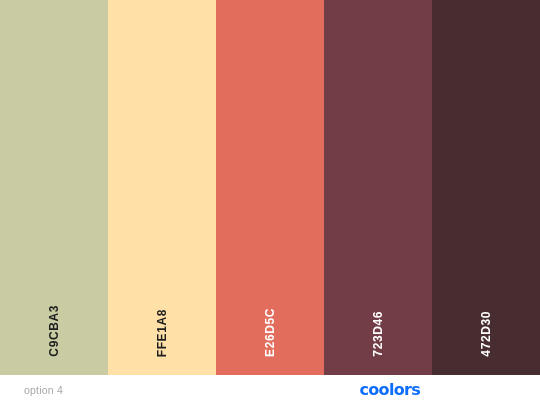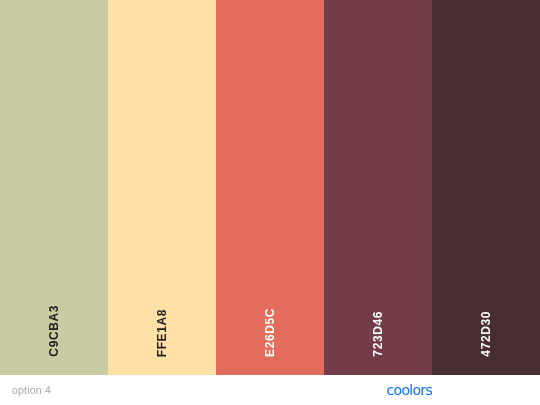--- a/index.html
+++ b/index.html
@@ -66,21 +66,21 @@
   
   #palette-footer {
     position: relative;
     width: 444px;
     height: 30px;
     flex: 0 0 30px;
     background: #ffffff;
     display: flex;
     align-items: center;
     justify-content: space-between;
-    padding: 0 12px;
+    padding: 0 24px;
     box-sizing: border-box;
   }
 
   #option-label {
     font-family: "Liberation Sans", sans-serif;
     font-size: 10.5px;
     font-weight: normal;
     color: #a8a8a8;
     letter-spacing: 0.2px;
     line-height: 1;
@@ -88,22 +88,22 @@
   }
 
   #coolors-logo {
     display: flex;
     align-items: center;
     line-height: 1;
   }
 
   #coolors-wordmark {
     font-family: "DejaVu Sans", sans-serif;
-    font-size: 14px;
-    font-weight: normal;
+    font-size: 16px;
+    font-weight: bold;
     color: #0d6efd;
     letter-spacing: -0.7px;
     line-height: 1;
     white-space: nowrap;
     text-transform: lowercase;
   }
 </style>
 </head>
 <body>
 

